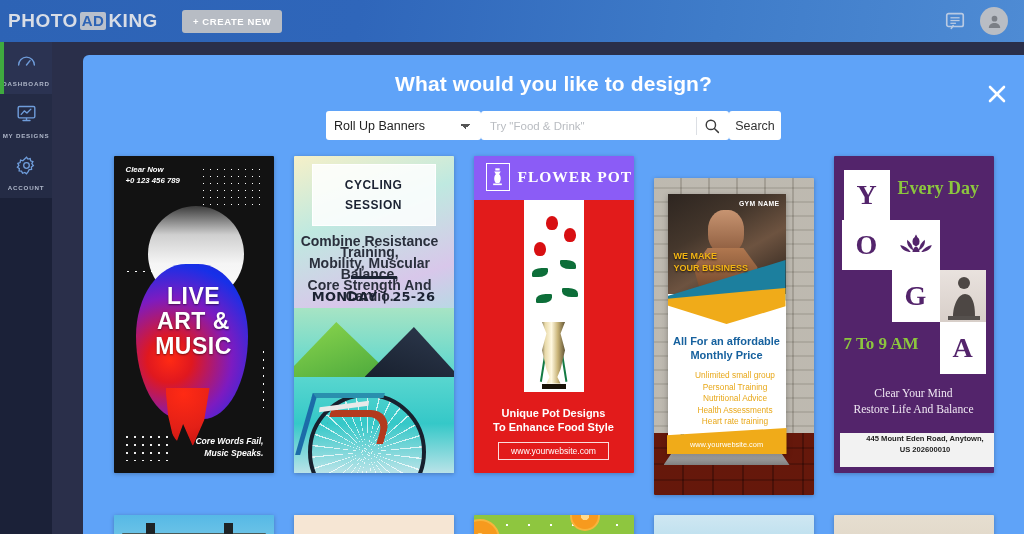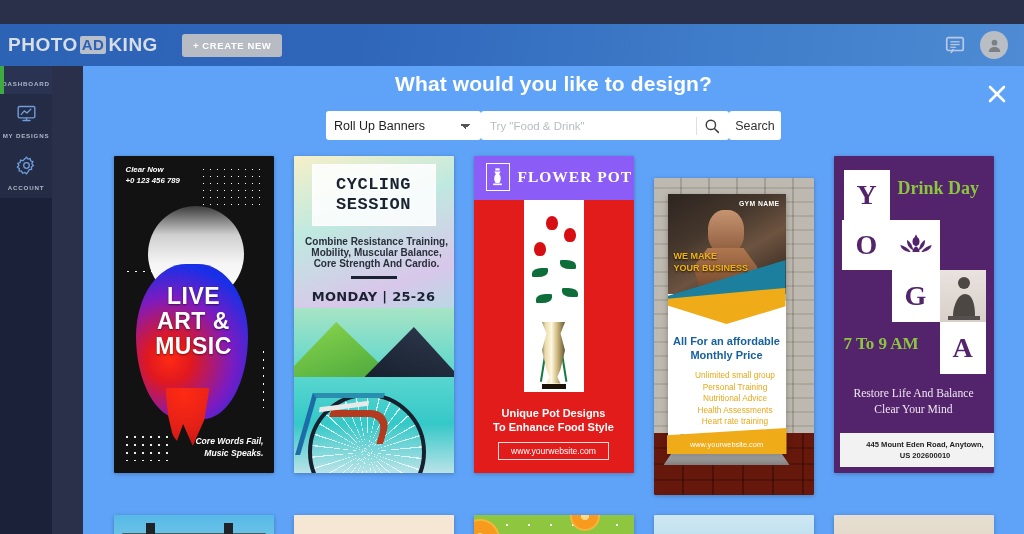--- a/index.html
+++ b/index.html
@@ -7,21 +7,21 @@
     width: 1024px; height: 534px; overflow: hidden;
     font-family: "Liberation Sans", sans-serif;
     background: #2a2f4a;
   }
   #app { position: relative; width: 1024px; height: 534px; overflow: hidden; }
 
   
   .topbar {
     position: absolute; top: 0; left: 0; width: 1024px; height: 42px;
     background: linear-gradient(100deg, #2d63b5 0%, #2f66ba 35%, #3f7cc9 70%, #4e8bd4 100%);
-    display: flex; align-items: center; z-index: 30; margin-top: 24px;
+    display: flex; align-items: center; z-index: 30;
   }
   .logo {
     display: flex; align-items: center; gap: 1px;
     margin-left: 8px; color: #d8dde6;
     font-weight: bold; font-size: 19px; letter-spacing: 0.5px;
   }
   .logo .adbox {
     display: inline-block; background: #b9c0cc; color: #2d63b5;
     padding: 0px 2px; margin: 0 1px; border-radius: 2px;
     font-size: 15px; font-weight: bold; line-height: 18px;
@@ -178,26 +178,26 @@
   .c2 {
     background:
       linear-gradient(160deg, #f6f0c8 0%, #bfe9e0 22%, #d8c7ea 44%, #9fe6e0 66%, #b6e8c9 100%);
   }
   .c2 .titlebox {
     position: absolute; top: 8px; left: 18px; width: 124px; height: 62px;
     background: rgba(255,255,255,.86); border: 1px solid #fff;
     display: flex; flex-direction: column; align-items: center; justify-content: center;
   }
   .c2 .titlebox span {
-    font-family: Liberation Mono, monospace; font-size: 17px; font-weight: bold;
+    font-family: Liberation Sans, sans-serif; font-size: 12px; font-weight: bold;
     color: #1b2232; letter-spacing: 0.5px; line-height: 20px;
   }
   .c2 .desc {
-    position: absolute; top: 80px; left: 11px; width: 144px; text-align: center;
-    font-size: 10px; color: #2a2f3c; line-height: 11px; font-weight: bold;
+    position: absolute; top: 80px; left: 4px; width: 144px; text-align: center;
+    font-size: 14px; color: #2a2f3c; line-height: 11px; font-weight: bold;
   }
   .c2 .rule {
     position: absolute; top: 120px; left: 57px; width: 46px; height: 3px; background: #1b2232;
   }
   .c2 .monday {
     position: absolute; top: 133px; left: 0; width: 160px; text-align: center;
     font-family: "DejaVu Sans", sans-serif; font-size: 13px; font-weight: bold;
     color: #1b2232; letter-spacing: .3px;
   }
   .c2 .scene {
@@ -395,21 +395,21 @@
     position: absolute; background: linear-gradient(180deg,#e9e2de 0%,#d8cfc9 100%);
   }
   .c5 .restore {
     position: absolute; top: 230px; left: 0; width: 160px; text-align: center;
     color: #efe7f2; font-family: "Liberation Serif", serif;
     font-size: 11.6px; line-height: 16px;
   }
   .c5 .addr {
     position: absolute; bottom: 6px; left: 6px; width: 171px; height: 34px;
     background: #f2f2f2; color: #1d1d1d; font-size: 7.6px; font-weight: bold;
-    display: flex; flex-direction: column; align-items: center; justify-content: center;
+    display: flex; flex-direction: column; align-items: center; 
     line-height: 11px; text-align: center;
   }
 
   
   .r1 { background: linear-gradient(180deg,#56b9e6 0%,#8fd3e8 55%,#cfeaf0 100%); }
   .r1 .rail { position: absolute; top: 18px; left: 8px; width: 144px; height: 6px; background: #4a5a57; border-radius: 1px; }
   .r1 .clip { position: absolute; top: 8px; width: 9px; height: 12px; background: #1d2326; }
   .r1 .sheet {
     position: absolute; top: 24px; left: 14px; width: 132px; height: 76px;
     background: linear-gradient(160deg,#7fd0c4 0%,#a9ded4 40%,#6fc6bb 100%);
@@ -690,25 +690,25 @@
         <div class="tile" style="left:58px;top:114px;width:48px;height:52px;">G</div>
         <div class="tile" style="left:106px;top:114px;width:46px;height:52px;padding:0;overflow:hidden;">
           <div class="person" style="position:absolute;inset:0;"></div>
           <svg viewBox="0 0 46 52" style="position:relative;width:100%;height:100%;" fill="#4d4744">
             <circle cx="24" cy="13" r="6"></circle>
             <path d="M13 46c0-10 5-22 12-22s10 9 10 22z"></path>
             <path d="M8 46h32v4H8z" fill="#55504d"></path>
           </svg>
         </div>
         <div class="tile" style="left:106px;top:166px;width:46px;height:52px;">A</div>
-        <div class="everyday">Drink Day</div>
+        <div class="everyday">Every Day</div>
         <div class="time">7 To 9 AM</div>
         <div class="restore">
+          <div>Clear Your Mind</div>
           <div>Restore Life And Balance</div>
-          <div>Clear Your Mind</div>
         </div>
         <div class="addr">
           <div>445 Mount Eden Road, Anytown,</div>
           <div>US 202600010</div>
         </div>
       </div>
 
       <div class="tcard row2 r1">
         <div class="rail"></div>
         <div class="clip" style="left:32px;"></div>

